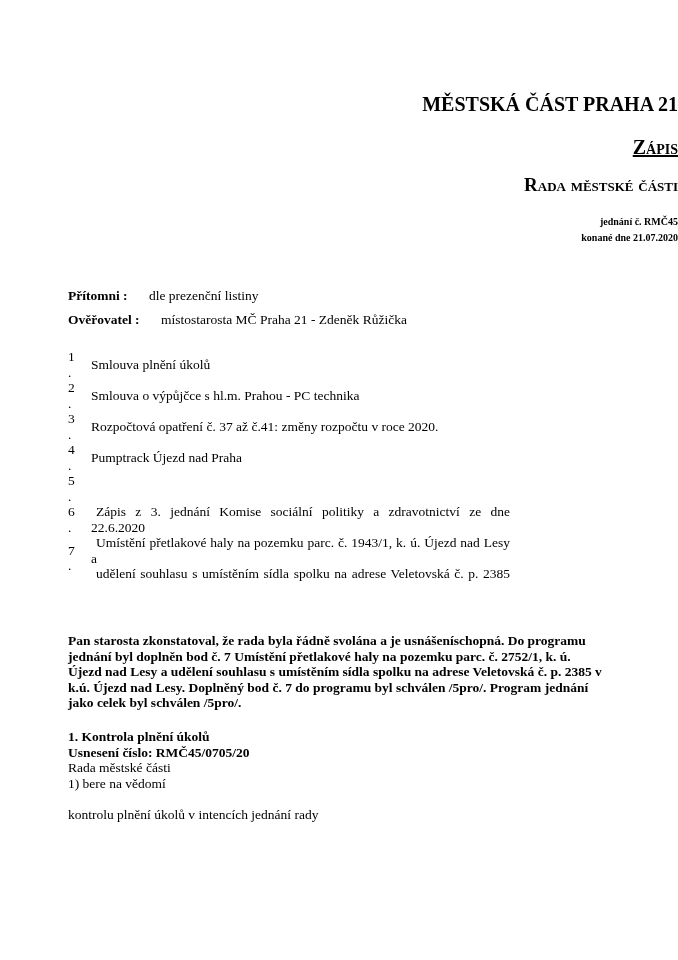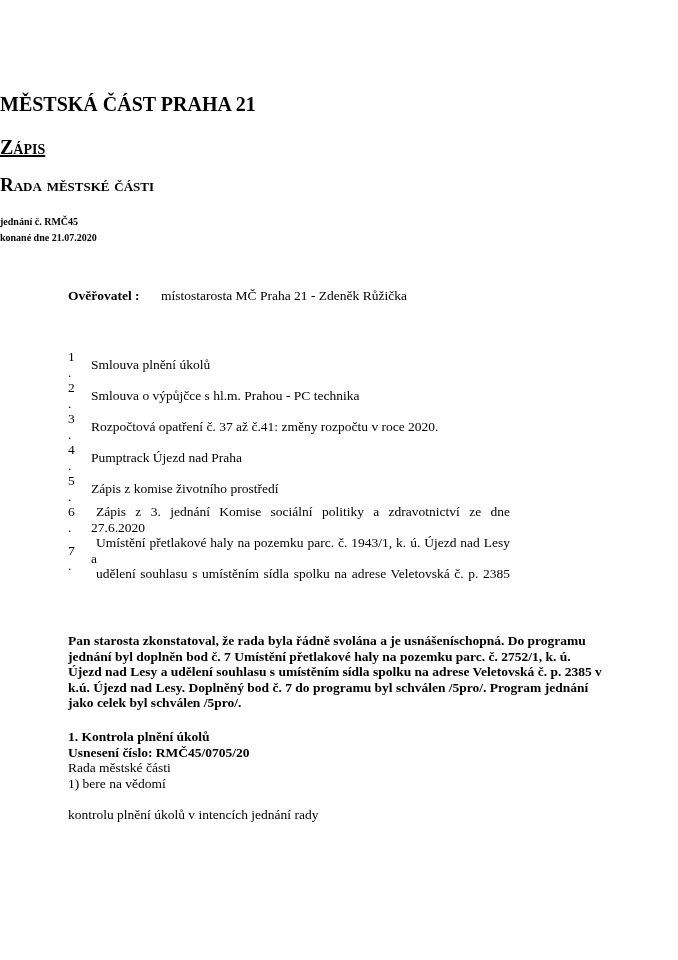--- a/index.html
+++ b/index.html
@@ -14,21 +14,21 @@
     background: #ffffff;
     color: #000000;
     font-family: "Liberation Serif", "DejaVu Serif", serif;
     font-size: 13.5px;
     overflow: hidden;
   }
   .centered {
     position: absolute;
     left: 0;
     width: 678px;
-    text-align: left;
+    text-align: right;
   }
   .doc-title {
     top: 93px;
     font-size: 20px;
     font-weight: bold;
   }
   .doc-subtitle {
     top: 136px;
     font-size: 20px;
     font-weight: bold;
@@ -117,20 +117,24 @@
 
   <div class="centered doc-body-name sc">Rada městské části</div>
 
   <div class="centered doc-session">
     <div>jednání č. RMČ45</div>
     <div>konané dne 21.07.2020</div>
   </div>
 
   <div class="attendance">
     <div class="att-row">
+      <span class="att-label">Přítomni :</span>
+      <span class="att-value">dle prezenční listiny</span>
+    </div>
+    <div class="att-row">
       <span class="att-label">Ověřovatel :</span>
       <span class="att-value">místostarosta MČ Praha 21 - Zdeněk Růžička</span>
     </div>
   </div>
 
   <div class="program" id="program">
       <div class="prog-row">
         <div class="prog-num">
           <div>1</div>
           <div>.</div>
@@ -164,32 +168,29 @@
         </div>
         <div class="prog-text">
           <div class="prog-line">Pumptrack Újezd nad Praha</div>
         </div>
       </div>
       <div class="prog-row">
         <div class="prog-num">
           <div>5</div>
           <div>.</div>
         </div>
-        <div class="prog-text">
-          <div class="prog-line">Zápis z komise životního prostředí</div>
-        </div>
       </div>
       <div class="prog-row">
         <div class="prog-num">
           <div>6</div>
           <div>.</div>
         </div>
         <div class="prog-text">
           <div class="prog-line just">Zápis z 3. jednání Komise sociální politiky a zdravotnictví ze dne</div>
-          <div class="prog-line">27.6.2020</div>
+          <div class="prog-line">22.6.2020</div>
         </div>
       </div>
       <div class="prog-row">
         <div class="prog-num">
           <div>7</div>
           <div>.</div>
         </div>
         <div class="prog-text">
           <div class="prog-line just">Umístění přetlakové haly na pozemku parc. č. 1943/1, k. ú. Újezd nad Lesy</div>
           <div class="prog-line">a</div>

